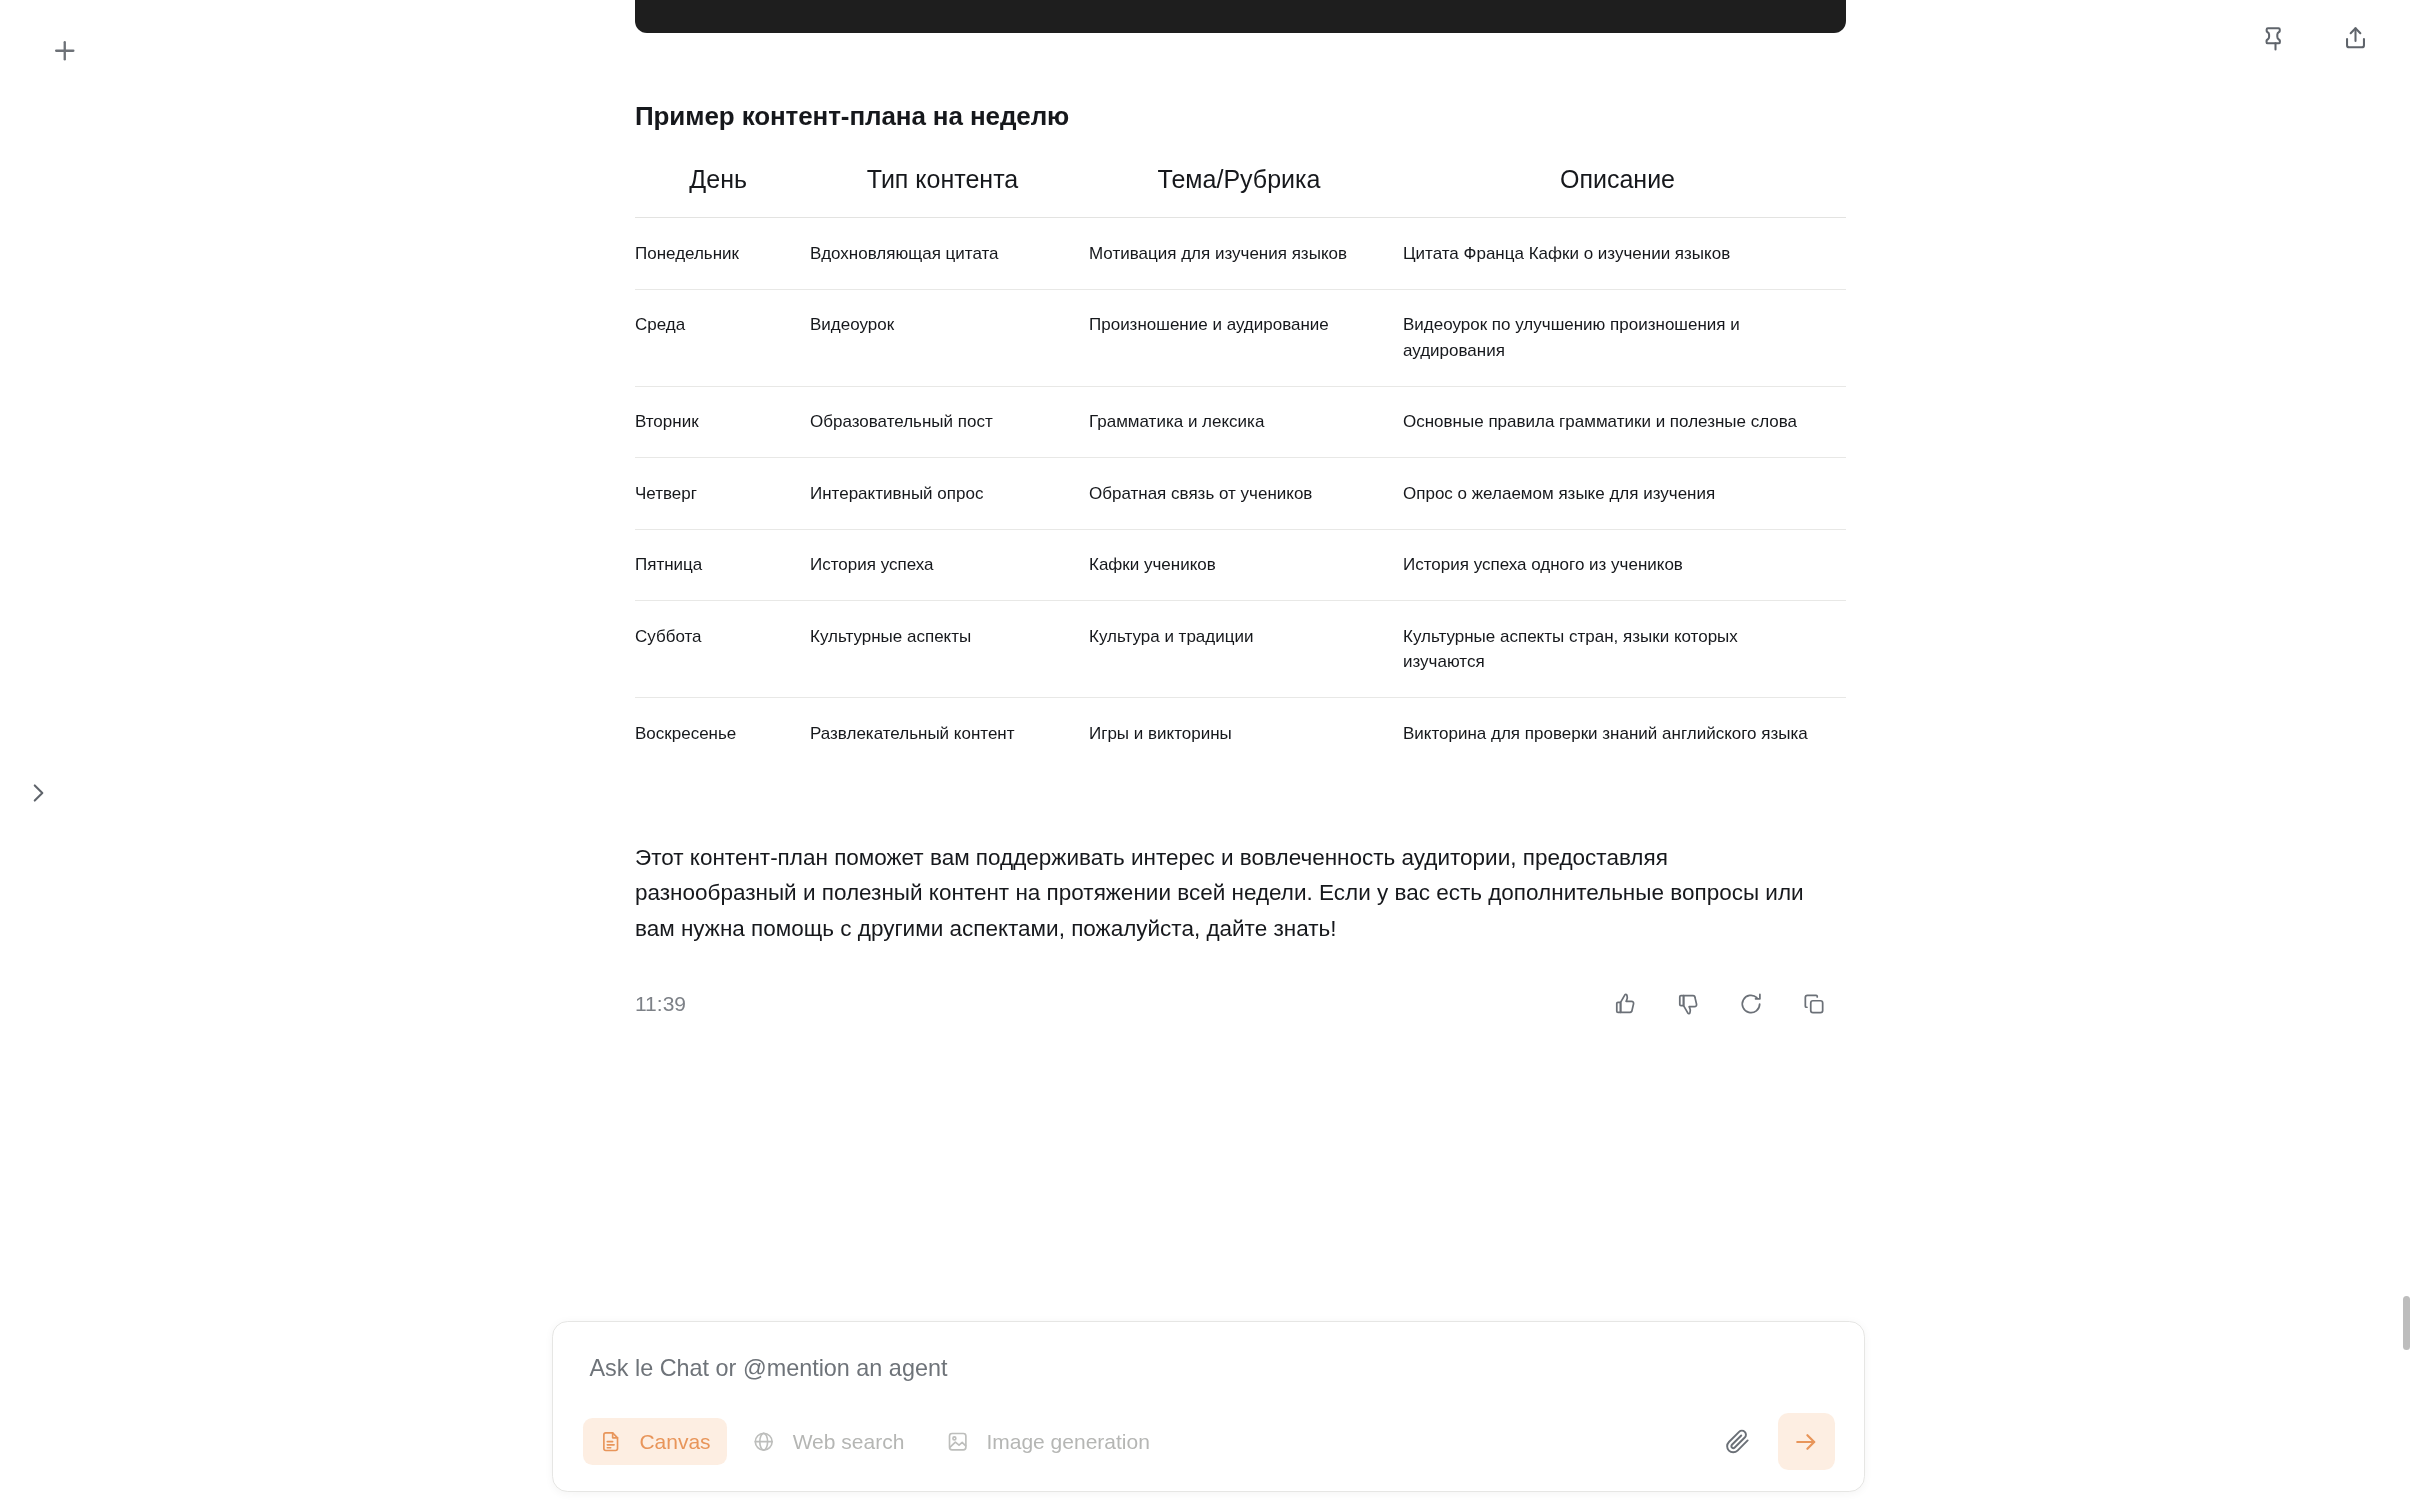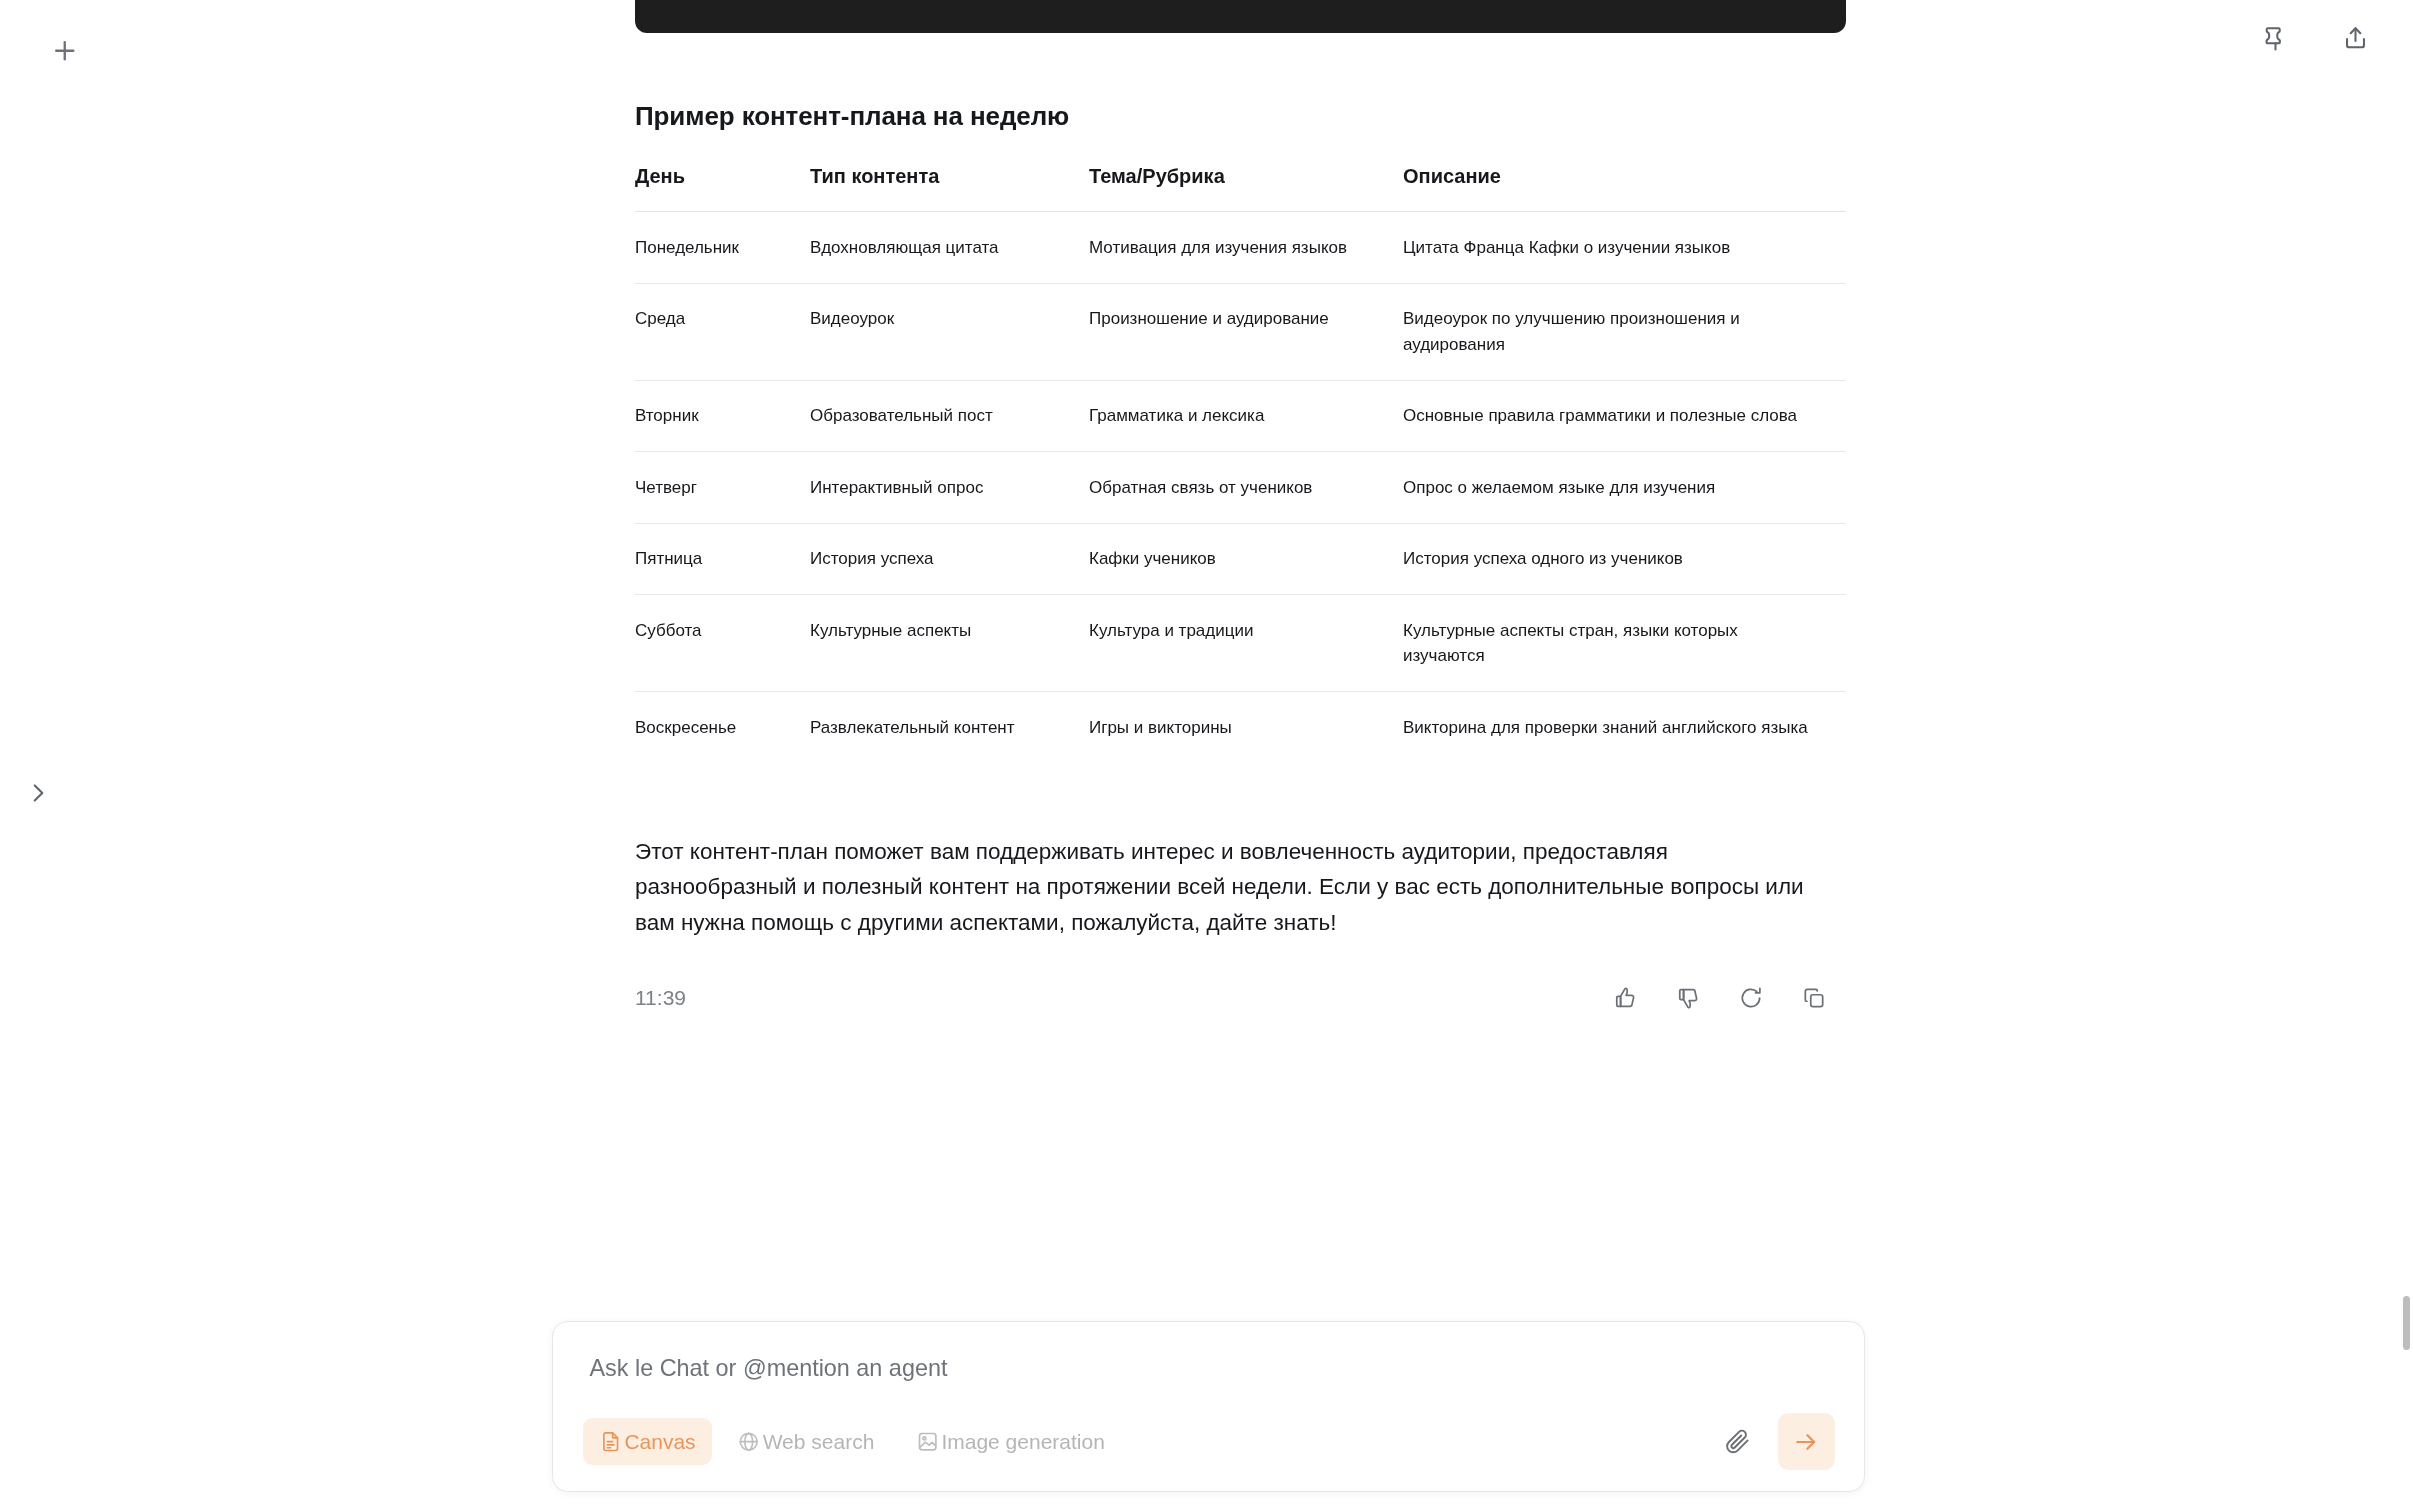--- a/index.html
+++ b/index.html
@@ -96,23 +96,23 @@
     width: 1211px;
     border-collapse: collapse;
     table-layout: fixed;
   }
   .plan-table col.c-day   { width: 175px; }
   .plan-table col.c-type  { width: 279px; }
   .plan-table col.c-theme { width: 314px; }
   .plan-table col.c-desc  { width: 443px; }
 
   .plan-table th {
-    text-align: left;
-    font-size: 20px;
-    font-weight: 700;
+    text-align: center;
+    font-size: 25px;
+    font-weight: 400;
     color: #16181c;
     padding: 0 14px 23.4px 0;
     vertical-align: top;
     border-bottom: 1.7px solid #e3e3e1;
   }
   .plan-table td {
     text-align: left;
     font-size: 17px;
     font-weight: 400;
     color: #16181c;
@@ -188,21 +188,21 @@
     justify-content: space-between;
   }
   .tool-chips {
     display: flex;
     align-items: center;
     gap: 8.7px;
   }
   .chip {
     display: flex;
     align-items: center;
-    gap: 2px;
+    gap: 17px;
     padding: 11.3px 16.5px;
     border-radius: 9.5px;
     font-size: 21px;
     color: #b5b6b4;
     cursor: pointer;
     white-space: nowrap;
     justify-content: center;
   }
   .chip.active {
     background: #fdeee2;

